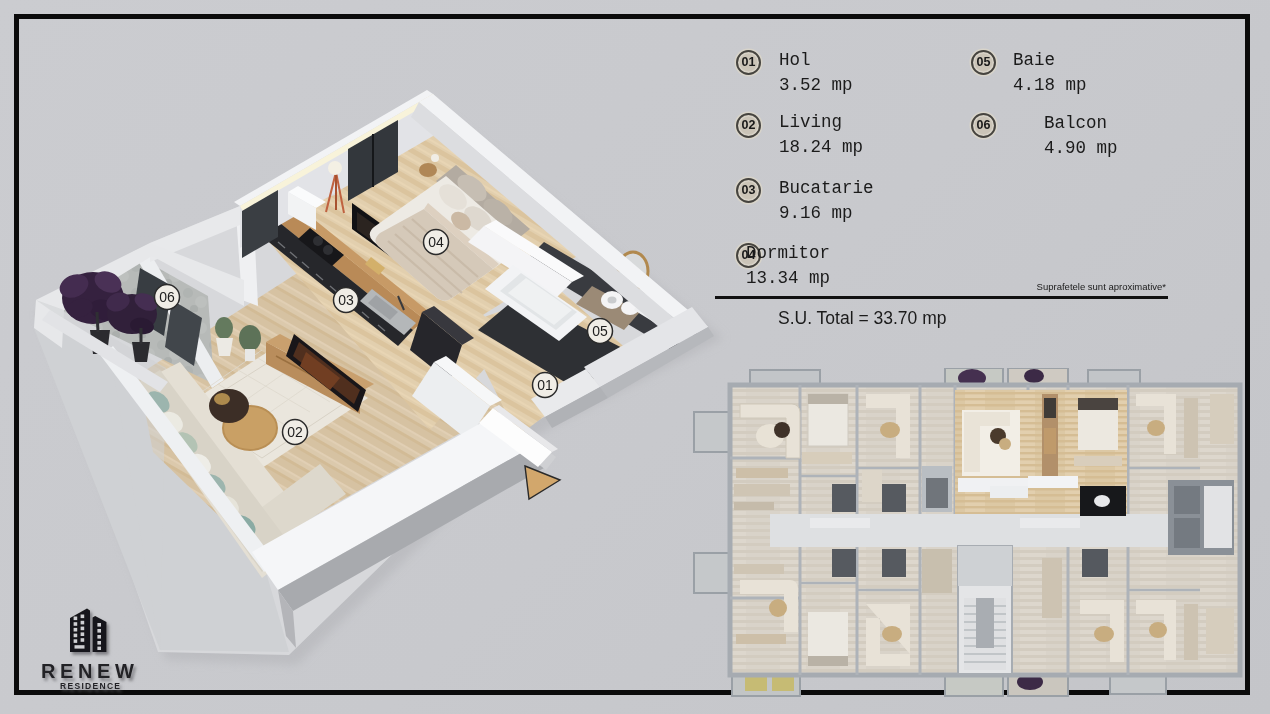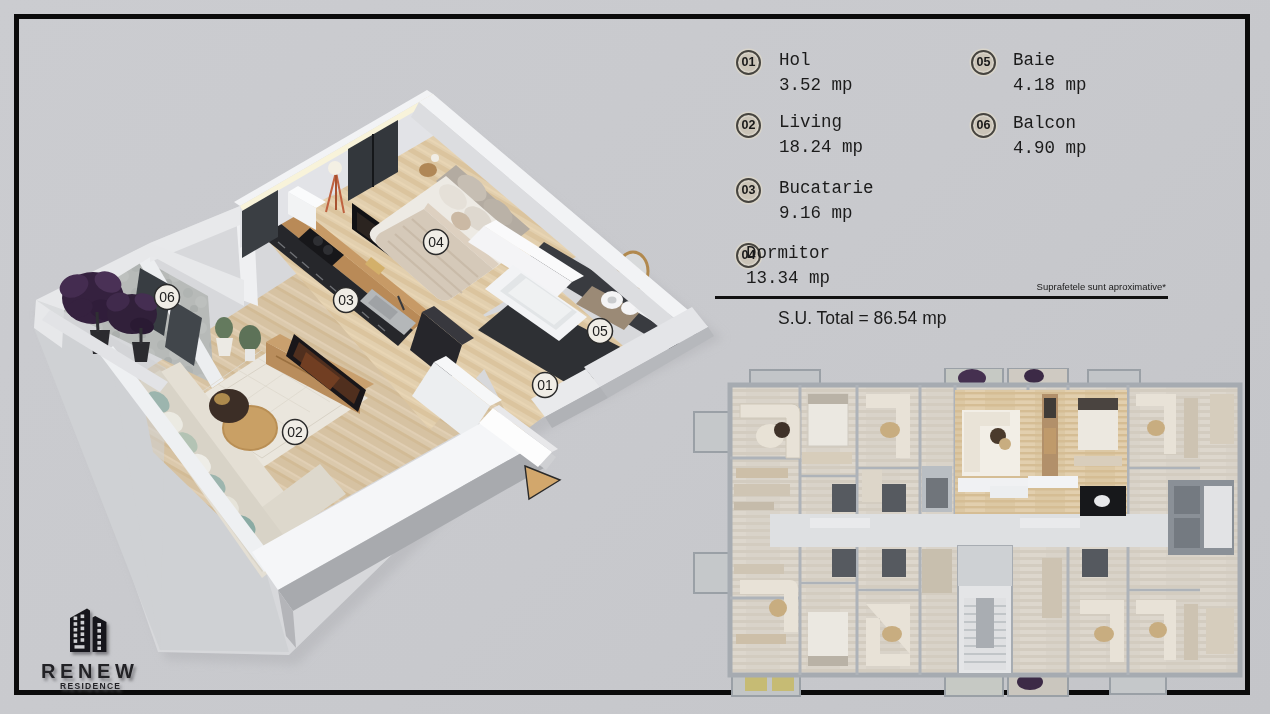--- a/index.html
+++ b/index.html
@@ -283,27 +283,27 @@
   <div class="lgc" style="left:736px;top:243px;">04</div>
 
   <div class="legend-item" style="left:746px;top:241px;">Dormitor<br>13.34 mp</div>
 
   <div class="lgc" style="left:971px;top:50px;">05</div>
 
   <div class="legend-item" style="left:1013px;top:48px;">Baie<br>4.18 mp</div>
 
   <div class="lgc" style="left:971px;top:113px;">06</div>
 
-  <div class="legend-item" style="left:1013px;top:111px;">Balcon<br>4.90 mp</div>
+  <div class="legend-item" style="left:1044px;top:111px;">Balcon<br>4.90 mp</div>
 
   <div class="small-note" style="right:104px;top:281px;">Suprafetele sunt aproximative*</div>
 
   <div class="divline" style="left:715px;top:296px;width:453px;height:2.5px;"></div>
 
-  <div class="total" style="left:778px;top:308px;font-size:17.5px;">S.U. Total = 86.54 mp</div>
+  <div class="total" style="left:778px;top:308px;font-size:17.5px;">S.U. Total = 33.70 mp</div>
 
   <svg id="plan" style="position:absolute;left:690px;top:368px" width="560" height="330" viewBox="0 0 560 330">
     <defs>
       <pattern id="iwd" width="60" height="7" patternUnits="userSpaceOnUse">
         <rect width="60" height="7" fill="#d9d3c9"></rect>
         <rect width="60" height="3" fill="#d3ccc0"></rect>
         <rect width="26" height="7" x="30" y="3" fill="#ddd7cd"></rect>
       </pattern>
       <pattern id="iwd2" width="50" height="6" patternUnits="userSpaceOnUse">
         <rect width="50" height="6" fill="#dcc8a4"></rect>

